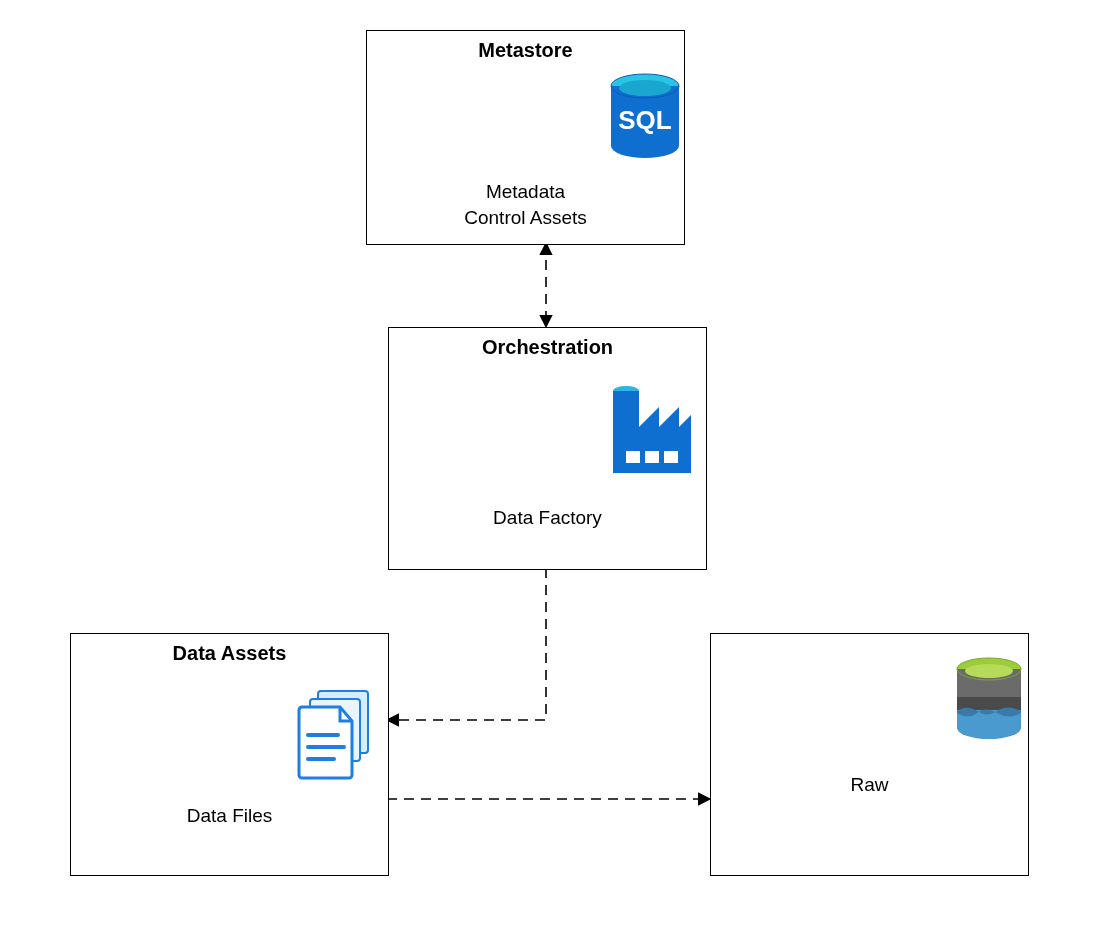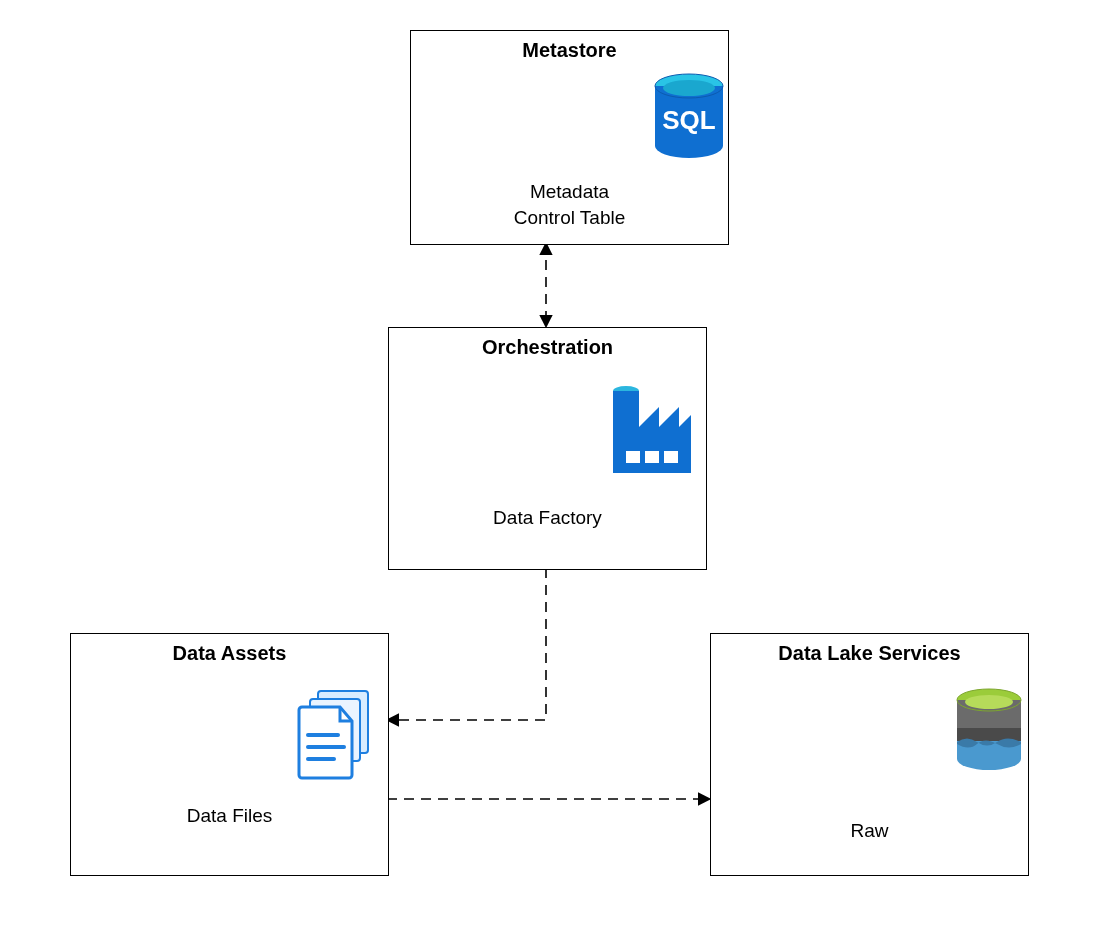--- a/index.html
+++ b/index.html
@@ -22,34 +22,34 @@
       </marker>
     </defs>
 
     <line x1="546" y1="243" x2="546" y2="327" stroke="#000" stroke-width="1.6" stroke-dasharray="10 7" marker-start="url(#arrow)" marker-end="url(#arrow)"></line>
 
     <polyline points="546,568 546,720 387,720" fill="none" stroke="#000" stroke-width="1.6" stroke-dasharray="10 7" marker-end="url(#arrow)"></polyline>
 
     <line x1="387" y1="799" x2="710" y2="799" stroke="#000" stroke-width="1.6" stroke-dasharray="10 7" marker-end="url(#arrow)"></line>
   </svg>
 
-  <div class="box" style="left:410px;top:30px;width:317px;height:213px">
+  <div class="box" style="left:366px;top:30px;width:317px;height:213px">
     <div class="box-title">Metastore</div>
     <div class="icon-wrap" style="height:105px;margin-top:6px">
       <svg width="78" height="96" viewBox="0 0 78 96">
         <ellipse cx="39" cy="13" rx="34" ry="12" fill="#29c4e6"></ellipse>
         <path d="M5 13 v60 a34 12 0 0 0 68 0 V13" fill="#0f6fd1"></path>
         <ellipse cx="39" cy="13" rx="34" ry="12" fill="none" stroke="#0c5bb0" stroke-width="1"></ellipse>
         <ellipse cx="39" cy="15" rx="26" ry="8" fill="#1aa7cf"></ellipse>
         <text x="39" y="56" text-anchor="middle" font-family="Segoe UI,Arial" font-size="26" font-weight="700" fill="#fff">SQL</text>
       </svg>
     </div>
     <div class="caption" style="margin-top:6px">
       <span>Metadata</span><br>
-      <span>Control Table</span>
+      <span>Control Assets</span>
     </div>
   </div>
 
   <div class="box" style="left:70px;top:633px;width:317px;height:241px">
     <div class="box-title">Data Assets</div>
     <div class="icon-wrap" style="height:120px;margin-top:10px">
       <svg width="92" height="100" viewBox="0 0 92 100">
         <g>
           <rect x="22" y="6" width="50" height="62" rx="3" fill="#d8ecff" stroke="#1e7fe0" stroke-width="2"></rect>
           <rect x="14" y="14" width="50" height="62" rx="3" fill="#eaf4ff" stroke="#1e7fe0" stroke-width="2"></rect>
@@ -80,28 +80,27 @@
 
         <rect x="30" y="76" width="14" height="12" fill="#ffffff"></rect>
         <rect x="49" y="76" width="14" height="12" fill="#ffffff"></rect>
         <rect x="68" y="76" width="14" height="12" fill="#ffffff"></rect>
       </svg>
     </div>
     <div class="caption" style="margin-top:10px">Data Factory</div>
   </div>
 
   <div class="box" style="left:710px;top:633px;width:317px;height:241px">
-    <div class="box-title">Data Lake Services</div>
     <div class="icon-wrap" style="height:120px;margin-top:10px">
       <svg width="78" height="96" viewBox="0 0 78 96">
         <ellipse cx="39" cy="13" rx="32" ry="11" fill="#9bcc3a"></ellipse>
         <path d="M7 13 v28 a32 11 0 0 0 64 0 V13" fill="#6b6b6b"></path>
         <path d="M7 41 v13 a32 11 0 0 0 64 0 V41" fill="#4a4a4a"></path>
         <path d="M7 54 v18 a32 11 0 0 0 64 0 V54" fill="#4a99cf"></path>
         <path d="M7 55 q10 -7 20 0 t20 0 t24 0 v2 q-12 7 -24 0 t-20 0 t-20 0 Z" fill="#3a7aa8"></path>
         <ellipse cx="39" cy="13" rx="32" ry="11" fill="none" stroke="#7da62e" stroke-width="1"></ellipse>
         <ellipse cx="39" cy="15" rx="24" ry="7" fill="#b6db5a"></ellipse>
       </svg>
     </div>
-    <div class="caption" style="margin-top:23px">Raw</div>
+    <div class="caption" style="margin-top:8px">Raw</div>
   </div>
 
 </div>
 
 </body></html>

